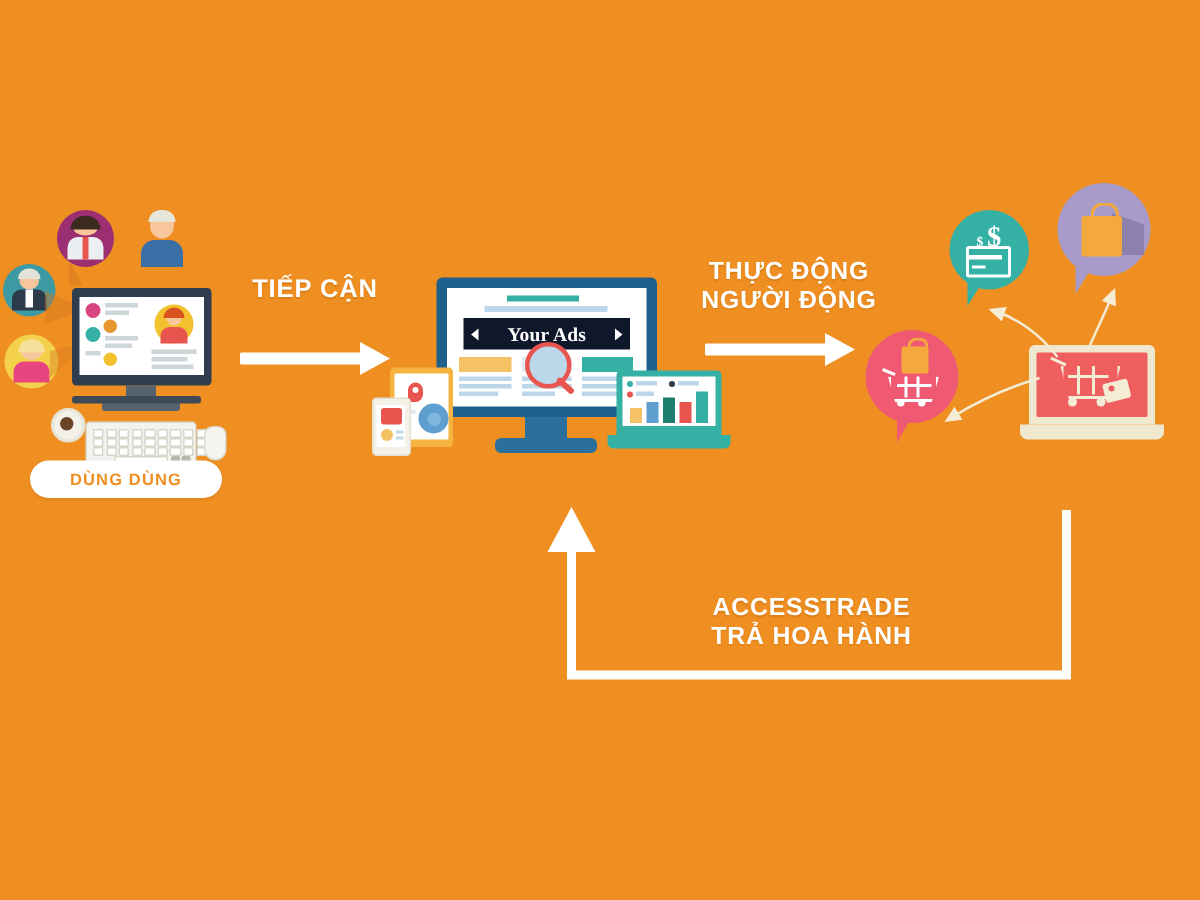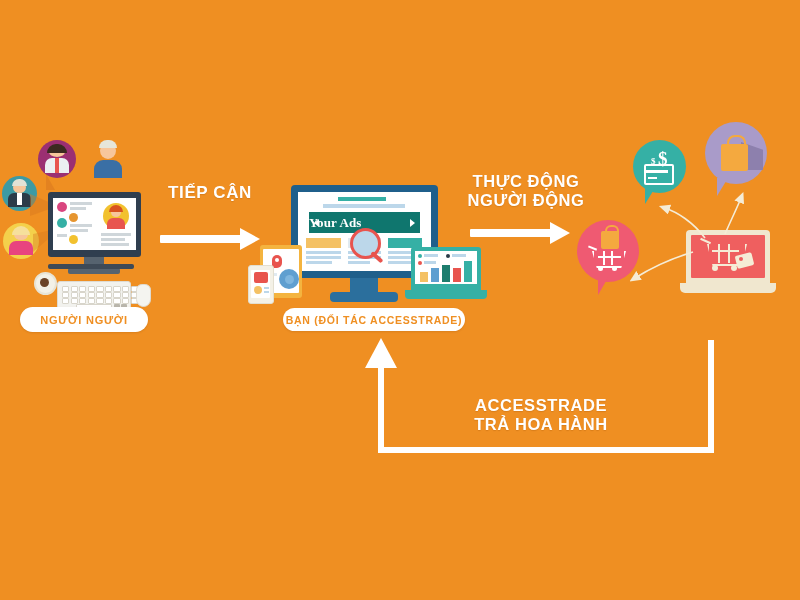--- a/index.html
+++ b/index.html
@@ -74,21 +74,21 @@
   .cup{position:absolute;border-radius:50%;background:#f3f1e7;border:2px solid #e7e4d6;}
   .cup-in{position:absolute;border-radius:50%;background:#6b4327;}
   .desk-bar{position:absolute;background:#3e4a57;border-radius:2px;}
 
   
   #scene-partner{position:absolute;left:240px;top:185px;width:260px;height:125px;}
   .c-mon-body{position:absolute;background:#1f5f8b;border-radius:4px;}
   .c-mon-screen{position:absolute;background:#ffffff;}
   .c-mon-neck{position:absolute;background:#2b6f9d;}
   .c-mon-base{position:absolute;background:#2b6f9d;border-radius:3px;}
-  .ads-banner{position:absolute;background:#0f766e;display:flex;align-items:center;justify-content:flex-start;}
+  .ads-banner{position:absolute;background:#0f172a;display:flex;align-items:center;justify-content:center;}
   .ads-text{color:#fff;font-weight:bold;font-size:13px;letter-spacing:.01em;font-family:"Liberation Serif",serif;}
   .blk{position:absolute;}
   .loupe-ring{position:absolute;border:3.2px solid #e8544e;border-radius:50%;background:#bcd7ea;}
   .loupe-handle{position:absolute;background:#e8544e;border-radius:2px;transform:rotate(42deg);transform-origin:top left;}
 
   .tablet{position:absolute;background:#f4b43f;border-radius:3px;}
   .tablet-scr{position:absolute;background:#ffffff;border-radius:1px;}
   .phone{position:absolute;background:#f4f1e6;border-radius:3px;border:1px solid #e3dfd0;}
   .phone-scr{position:absolute;background:#ffffff;border-radius:1px;}
 
@@ -381,16 +381,15 @@
   <div class="flow-label" id="label-action">
     <div>THỰC ĐỘNG</div>
     <div>NGƯỜI ĐỘNG</div>
   </div>
 
   <div class="flow-label" id="label-commission">
     <div>ACCESSTRADE</div>
     <div>TRẢ HOA HÀNH</div>
   </div>
 
-  <div class="pill" id="pill-user">NGƯỜI NGƯỜI</div>
-  <div class="pill" id="pill-partner">BẠN (ĐỐI TÁC ACCESSTRADE)</div>
+  <div class="pill" id="pill-user">DÙNG DÙNG</div>
 
 </div>
 
 </body></html>

